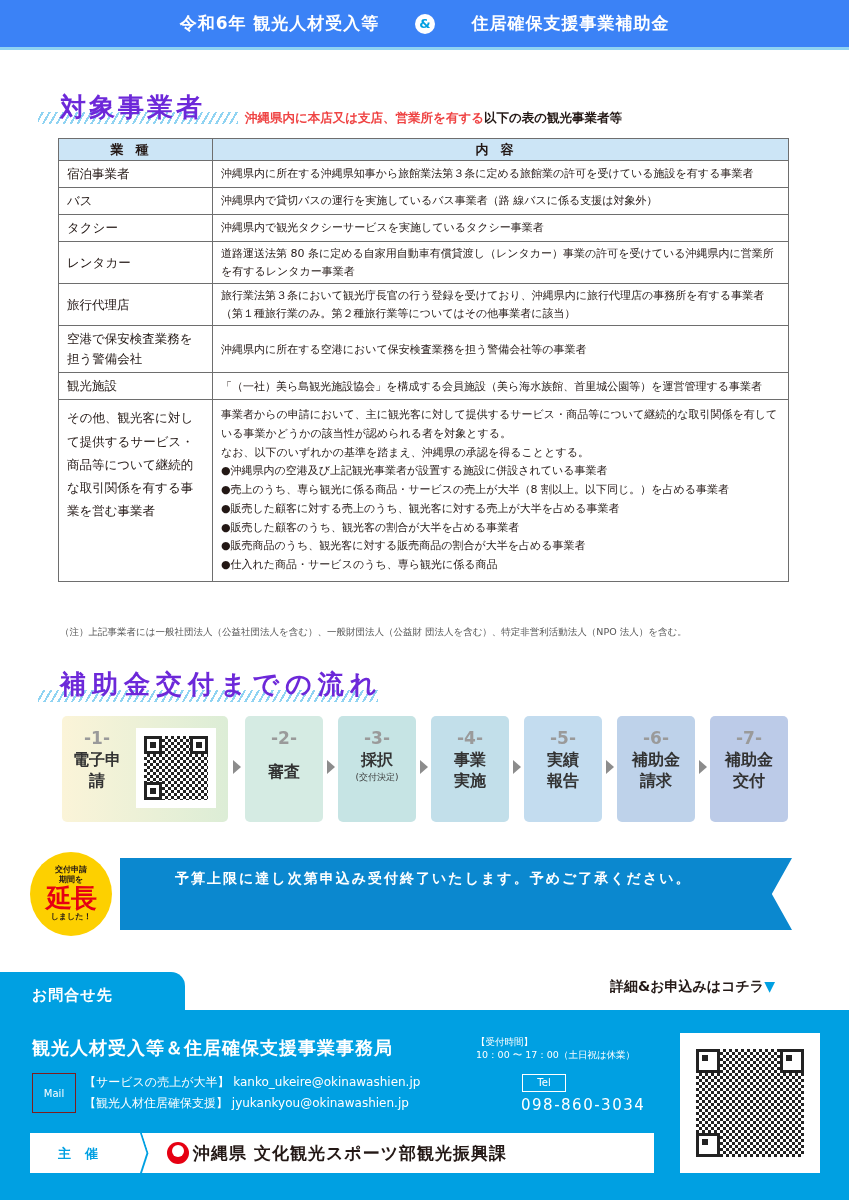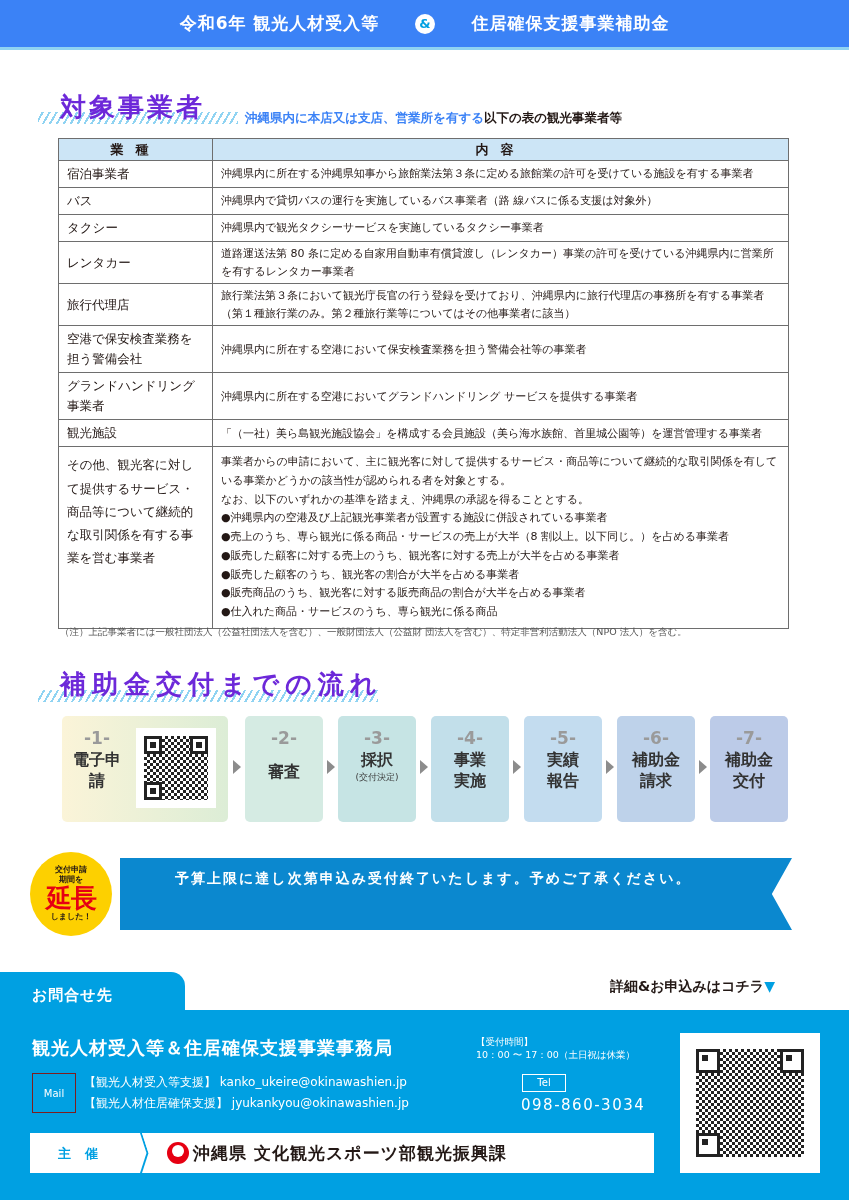--- a/index.html
+++ b/index.html
@@ -2,21 +2,21 @@
 <html><head>
 <meta charset="utf-8">
 <style>
   * { box-sizing: border-box; margin: 0; padding: 0; }
   body { width: 849px; height: 1200px; background: #ffffff; font-family: "DejaVu Sans", "Liberation Sans", sans-serif; color: #231815; position: relative; overflow: hidden; }
   .topbar { position: absolute; left: 0; top: 0; width: 849px; height: 50px; background: #3b82f6; border-bottom: 3px solid #8fd3f2; display: flex; align-items: center; justify-content: center; color: #fff; font-weight: bold; font-size: 17px; letter-spacing: 1px; gap: 28px; }
   .topbar .amp { display: inline-flex; width: 20px; height: 20px; background: #fff; color: #00a0e2; border-radius: 50%; align-items: center; justify-content: center; font-size: 13px; margin: 0 8px; }
   .sec-title { position: absolute; font-weight: bold; font-size: 26px; letter-spacing: 3px; color: #6d28d9; }
   .stripe { position: absolute; height: 12px; background: repeating-linear-gradient(-60deg, #8fd3f2 0 2px, transparent 2px 6px); }
   .target-sub { position: absolute; left: 245px; top: 110px; font-size: 12.5px; font-weight: bold; }
-  .target-sub .pink { color: #3b82f6; margin-top: 30px; }
+  .target-sub .pink { color: #ef4444; margin-top: 30px; }
   table.t { position: absolute; left: 58px; top: 138px; width: 731px; border-collapse: collapse; font-size: 11px; }
   table.t th { background: #cce5f6; font-weight: bold; font-size: 13px; letter-spacing: 12px; height: 22px; border: 1px solid #6e6e6e; text-align: center; }
   table.t td { border: 1px solid #6e6e6e; padding: 3px 8px; vertical-align: middle; line-height: 1.6; }
   table.t td.k { width: 154px; font-size: 12.5px; }
   .note { position: absolute; left: 60px; top: 626px; font-size: 9.5px; color: #555; }
   .flow { position: absolute; top: 716px; height: 106px; border-radius: 5px; text-align: center; color: #3b3b3b; font-weight: bold; }
   .flow .num { color: #9a9a9a; font-size: 17px; margin-top: 12px; }
   .flow .lbl { font-size: 16px; line-height: 1.3; margin-top: 2px; color: #333; }
   .flow .sub { font-size: 9px; font-weight: normal; }
   .arrow { position: absolute; top: 760px; width: 0; height: 0; border-top: 7px solid transparent; border-bottom: 7px solid transparent; border-left: 8px solid #8c8c8c; }
@@ -88,24 +88,20 @@
       </tr>
   <tr>
         <td class="k">旅行代理店</td>
         <td>旅行業法第３条において観光庁長官の行う登録を受けており、沖縄県内に旅行代理店の事務所を有する事業者（第１種旅行業のみ。第２種旅行業等についてはその他事業者に該当）</td>
       </tr>
   <tr>
         <td class="k">空港で保安検査業務を担う警備会社</td>
         <td>沖縄県内に所在する空港において保安検査業務を担う警備会社等の事業者</td>
       </tr>
   <tr>
-        <td class="k">グランドハンドリング事業者</td>
-        <td>沖縄県内に所在する空港においてグランドハンドリング サービスを提供する事業者</td>
-      </tr>
-  <tr>
         <td class="k">観光施設</td>
         <td>「（一社）美ら島観光施設協会」を構成する会員施設（美ら海水族館、首里城公園等）を運営管理する事業者</td>
       </tr>
   <tr>
     <td class="k" style="line-height:1.85;vertical-align:top;padding-top:6px;">その他、観光客に対して提供するサービス・商品等について継続的な取引関係を有する事業を営む事業者</td>
     <td style="padding-top:6px;padding-bottom:6px;line-height:1.7;">
       <div>事業者からの申請において、主に観光客に対して提供するサービス・商品等について継続的な取引関係を有している事業かどうかの該当性が認められる者を対象とする。</div>
       <div>なお、以下のいずれかの基準を踏まえ、沖縄県の承認を得ることとする。</div>
       <div>●沖縄県内の空港及び上記観光事業者が設置する施設に併設されている事業者</div>
       <div>●売上のうち、専ら観光に係る商品・サービスの売上が大半（8 割以上。以下同じ。）を占める事業者</div>
@@ -181,21 +177,21 @@
   <span>詳細&amp;お申込みはコチラ</span><span class="tri">▼</span>
 </div>
 <div class="footer"></div>
 <div class="org">観光人材受入等＆住居確保支援事業事務局</div>
 <div class="hours">
   <div>【受付時間】</div>
   <div>10：00 〜 17：00（土日祝は休業）</div>
 </div>
 <div class="mailbox">Mail</div>
 <div class="mails">
-  <div><span>【観光人材受入等支援】</span> <span>kanko_ukeire@okinawashien.jp</span></div>
+  <div><span>【サービスの売上が大半】</span> <span>kanko_ukeire@okinawashien.jp</span></div>
   <div><span>【観光人材住居確保支援】</span> <span>jyukankyou@okinawashien.jp</span></div>
 </div>
 <div class="telbox">Tel</div>
 <div class="tel">098-860-3034</div>
 
 <div class="qrbox" style="left:680px;top:1033px;width:140px;height:140px;padding:16px;">
   <div class="qrinner">
     <div class="finder" style="left:0;top:0;width:24px;height:24px;"></div>
     <div class="finder" style="right:0;top:0;width:24px;height:24px;"></div>
     <div class="finder" style="left:0;bottom:0;width:24px;height:24px;"></div>

